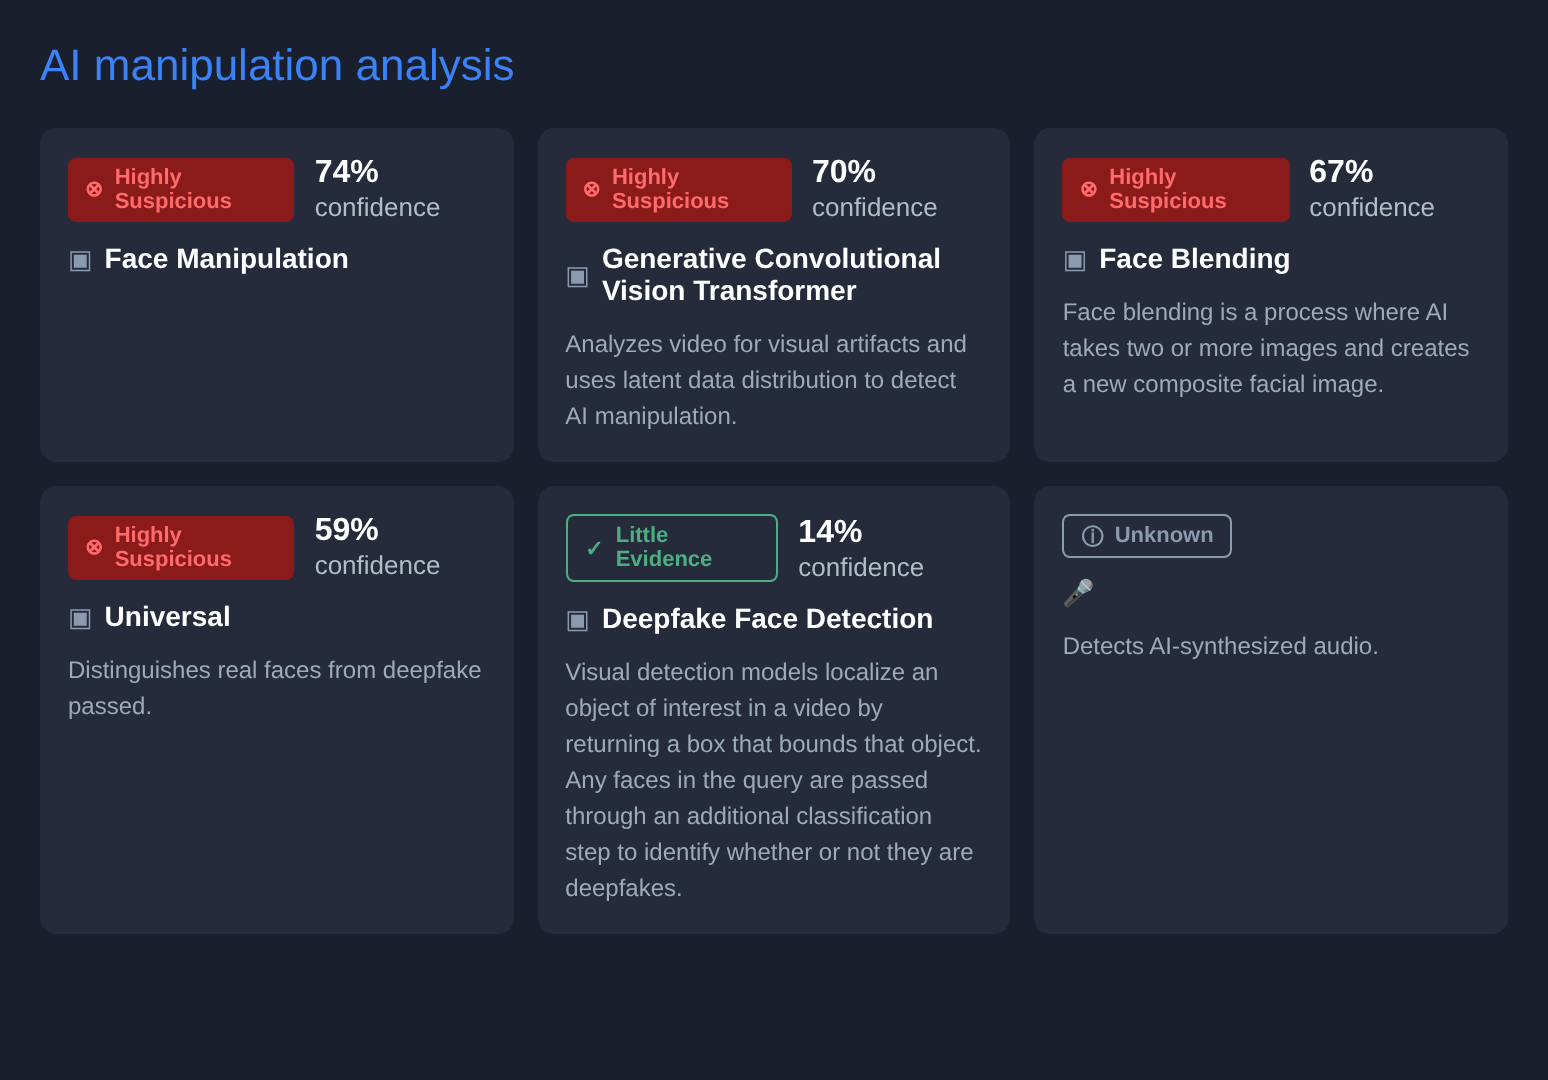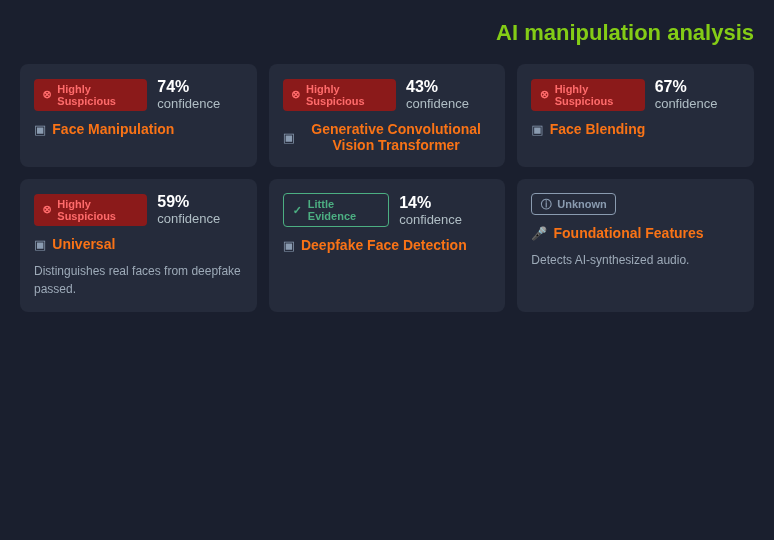--- a/index.html
+++ b/index.html
@@ -6,24 +6,23 @@
     body {
       background: #1a1f2e;
       color: #e0e0e0;
       font-family: -apple-system, BlinkMacSystemFont, 'Segoe UI', sans-serif;
       width: 774px;
       min-height: 540px;
       padding: 20px;
     }
     h1 {
       font-size: 22px;
-      font-weight: 700;
-      color: #84cc16;
+      font-weight: 400;
+      color: #3b82f6;
       margin-bottom: 18px;
-      text-align: right;
     }
     .grid {
       display: grid;
       grid-template-columns: repeat(3, 1fr);
       gap: 12px;
     }
     .card {
       background: #252b3b;
       border-radius: 8px;
       padding: 14px;
@@ -76,22 +75,21 @@
       font-weight: 700;
     }
     .card-title-row {
       display: flex;
       align-items: center;
       gap: 6px;
     }
     .card-title {
       font-size: 14px;
       font-weight: 700;
-      color: #f97316;
-      text-align: center;
+      color: #ffffff;
     }
     .title-icon {
       color: #8a9bb0;
       font-size: 13px;
     }
     .card-desc {
       font-size: 12px;
       color: #9daab8;
       line-height: 1.5;
     }
@@ -114,39 +112,41 @@
       <span class="title-icon">▣</span>
       <span class="card-title">Face Manipulation</span>
     </div>
   </div>
     <div class="card">
     <div class="badge-row">
       <span class="badge badge-red">
         <span class="badge-icon">⊗</span>
         <span>Highly Suspicious</span>
       </span>
-      <span class="confidence"><strong>43%</strong> confidence</span>
+      <span class="confidence"><strong>70%</strong> confidence</span>
     </div>
     <div class="card-title-row">
       <span class="title-icon">▣</span>
       <span class="card-title">Generative Convolutional Vision Transformer</span>
     </div>
+    <p class="card-desc">Analyzes video for visual artifacts and uses latent data distribution to detect AI manipulation.</p>
   </div>
     <div class="card">
     <div class="badge-row">
       <span class="badge badge-red">
         <span class="badge-icon">⊗</span>
         <span>Highly Suspicious</span>
       </span>
       <span class="confidence"><strong>67%</strong> confidence</span>
     </div>
     <div class="card-title-row">
       <span class="title-icon">▣</span>
       <span class="card-title">Face Blending</span>
     </div>
+    <p class="card-desc">Face blending is a process where AI takes two or more images and creates a new composite facial image.</p>
   </div>
     <div class="card">
     <div class="badge-row">
       <span class="badge badge-red">
         <span class="badge-icon">⊗</span>
         <span>Highly Suspicious</span>
       </span>
       <span class="confidence"><strong>59%</strong> confidence</span>
     </div>
     <div class="card-title-row">
@@ -160,28 +160,28 @@
       <span class="badge badge-green">
         <span class="badge-icon">✓</span>
         <span>Little Evidence</span>
       </span>
       <span class="confidence"><strong>14%</strong> confidence</span>
     </div>
     <div class="card-title-row">
       <span class="title-icon">▣</span>
       <span class="card-title">Deepfake Face Detection</span>
     </div>
+    <p class="card-desc">Visual detection models localize an object of interest in a video by returning a box that bounds that object. Any faces in the query are passed through an additional classification step to identify whether or not they are deepfakes.</p>
   </div>
     <div class="card">
     <div class="badge-row">
       <span class="badge badge-gray">
         <span class="badge-icon">ⓘ</span>
         <span>Unknown</span>
       </span>
 
     </div>
     <div class="card-title-row">
       <span class="title-icon">🎤</span>
-      <span class="card-title">Foundational Features</span>
     </div>
     <p class="card-desc">Detects AI-synthesized audio.</p>
   </div>
   </div>
 
 </body></html>

